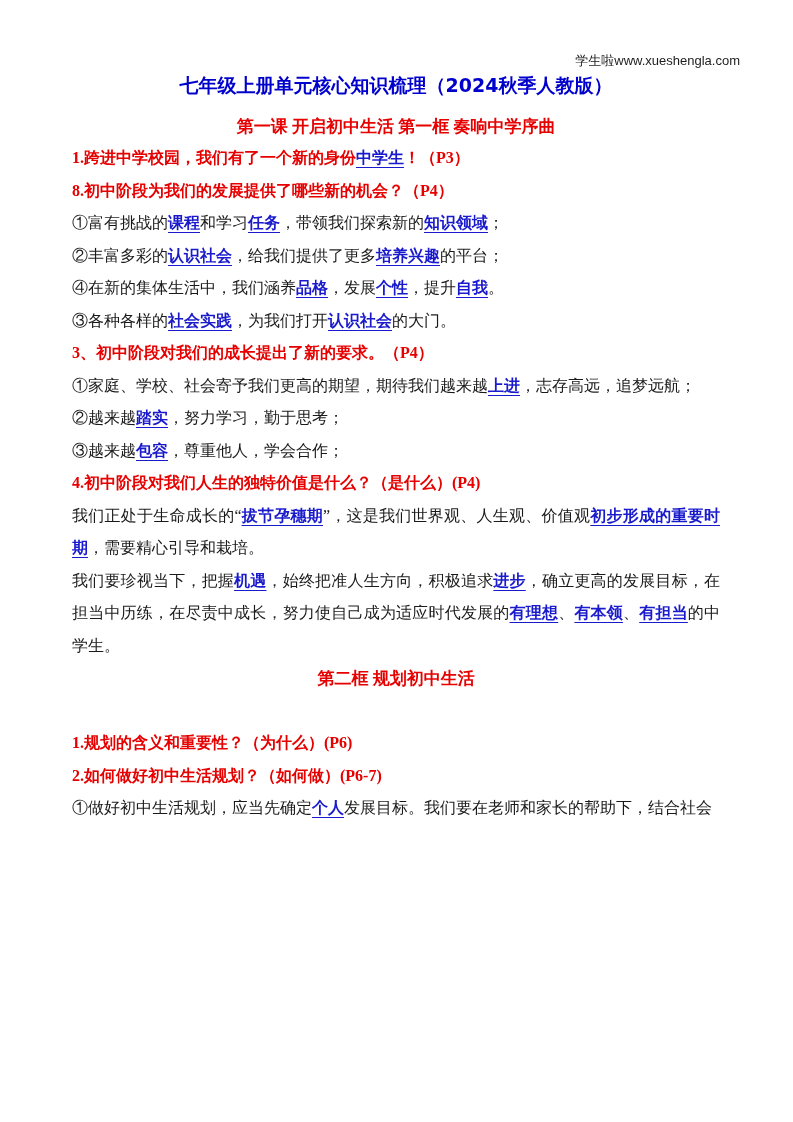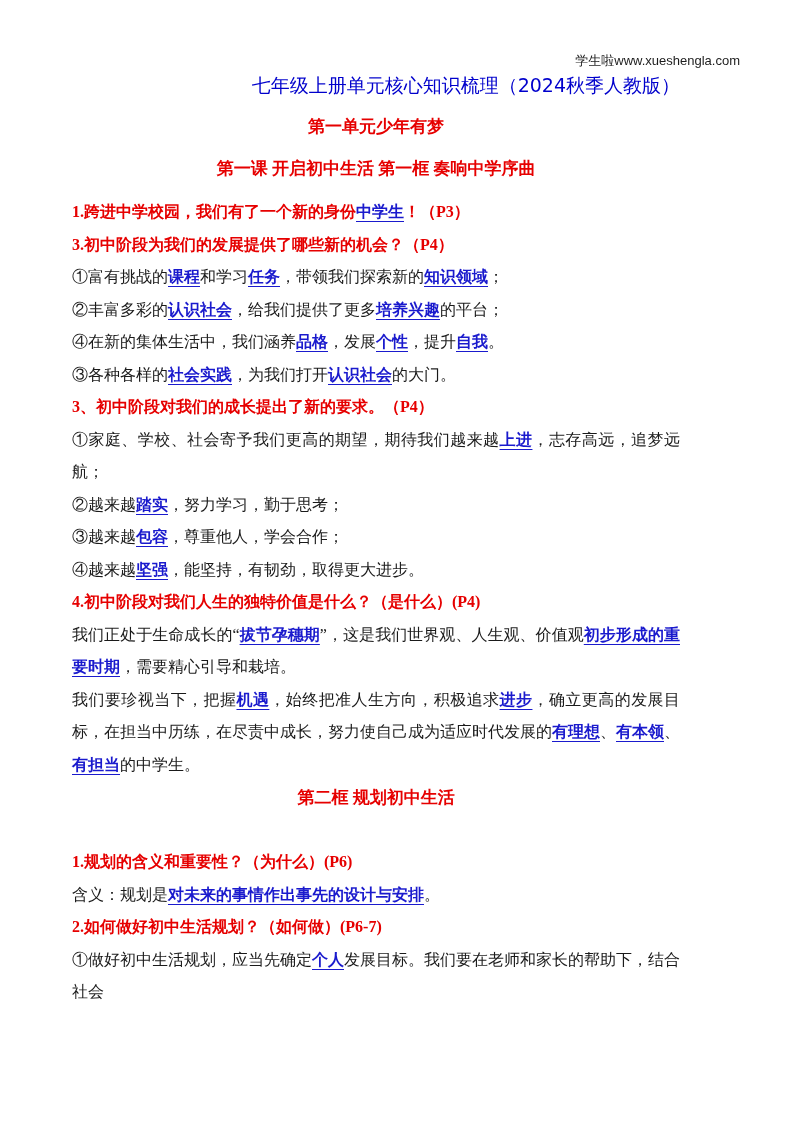--- a/index.html
+++ b/index.html
@@ -9,42 +9,42 @@
     --body-black:#1a1a1a;
     --page-bg:#ffffff;
   }
   html,body{margin:0;padding:0;}
   body{
     width:793px;height:1122px;
     background:var(--page-bg);
     position:relative;overflow:hidden;
     font-family:"Liberation Serif", serif;
   }
-  .page{padding:70px 113px 0 72px;box-sizing:border-box;}
+  .page{padding:70px 73px 0 72px;box-sizing:border-box;}
   .watermark{
     position:absolute;top:52px;right:53px;
     font-size:13px;color:#1c1c1c;
     font-family:"Liberation Sans", sans-serif;
   }
   .doc-title{
-    text-align:right;
+    text-align:center;
     color:var(--title-blue);
-    font-weight:normal;
+    font-weight:bold;
     font-size:19px;line-height:30px;
     margin:0 0 12px;
     font-family:"DejaVu Sans", sans-serif;
   }
   .section-h{
     text-align:center;
     color:var(--heading-red);
     font-weight:bold;
     font-size:17px;line-height:30px;
     margin:12px 0 0;
   }
-  .doc-body{margin-top:12px;}
+  .doc-body{}
   p.line{
     margin:0;
     font-size:16px;line-height:32.5px;
     text-align:justify;
     color:var(--body-black);
   }
   p.section-mid{
     text-align:center;
     font-size:17px;
     line-height:33px;
@@ -62,38 +62,35 @@
   }
 </style>
 </head>
 <body>
 
 <div class="page">
   <div class="watermark">学生啦www.xueshengla.com</div>
 
   <h1 class="doc-title">七年级上册单元核心知识梳理（2024秋季人教版）</h1>
 
-  <h2 class="section-h">第一单元少年有梦</h2>
 
   <h2 class="section-h">第一课 开启初中生活 第一框 奏响中学序曲</h2>
 
   <div class="doc-body">
       <p class="line"><span class="r-red">1.跨进中学校园，我们有了一个新的身份</span><span class="r-blu">中学生</span><span class="r-red">！（P3）</span></p>
-      <p class="line"><span class="r-red">3.初中阶段为我们的发展提供了哪些新的机会？（P4）</span></p>
+      <p class="line"><span class="r-red">8.初中阶段为我们的发展提供了哪些新的机会？（P4）</span></p>
       <p class="line"><span class="r-blk">①富有挑战的</span><span class="r-blu">课程</span><span class="r-blk">和学习</span><span class="r-blu">任务</span><span class="r-blk">，带领我们探索新的</span><span class="r-blu">知识领域</span><span class="r-blk">；</span></p>
       <p class="line"><span class="r-blk">②丰富多彩的</span><span class="r-blu">认识社会</span><span class="r-blk">，给我们提供了更多</span><span class="r-blu">培养兴趣</span><span class="r-blk">的平台；</span></p>
       <p class="line"><span class="r-blk">④在新的集体生活中，我们涵养</span><span class="r-blu">品格</span><span class="r-blk">，发展</span><span class="r-blu">个性</span><span class="r-blk">，提升</span><span class="r-blu">自我</span><span class="r-blk">。</span></p>
       <p class="line"><span class="r-blk">③各种各样的</span><span class="r-blu">社会实践</span><span class="r-blk">，为我们打开</span><span class="r-blu">认识社会</span><span class="r-blk">的大门。</span></p>
       <p class="line"><span class="r-red">3、初中阶段对我们的成长提出了新的要求。（P4）</span></p>
       <p class="line"><span class="r-blk">①家庭、学校、社会寄予我们更高的期望，期待我们越来越</span><span class="r-blu">上进</span><span class="r-blk">，志存高远，追梦远航；</span></p>
       <p class="line"><span class="r-blk">②越来越</span><span class="r-blu">踏实</span><span class="r-blk">，努力学习，勤于思考；</span></p>
       <p class="line"><span class="r-blk">③越来越</span><span class="r-blu">包容</span><span class="r-blk">，尊重他人，学会合作；</span></p>
-      <p class="line"><span class="r-blk">④越来越</span><span class="r-blu">坚强</span><span class="r-blk">，能坚持，有韧劲，取得更大进步。</span></p>
       <p class="line"><span class="r-red">4.初中阶段对我们人生的独特价值是什么？（是什么）(P4)</span></p>
       <p class="line"><span class="r-blk">我们正处于生命成长的“</span><span class="r-blu">拔节孕穗期</span><span class="r-blk">”，这是我们世界观、人生观、价值观</span><span class="r-blu">初步形成的重要时期</span><span class="r-blk">，需要精心引导和栽培。</span></p>
       <p class="line"><span class="r-blk">我们要珍视当下，把握</span><span class="r-blu">机遇</span><span class="r-blk">，始终把准人生方向，积极追求</span><span class="r-blu">进步</span><span class="r-blk">，确立更高的发展目标，在担当中历练，在尽责中成长，努力使自己成为适应时代发展的</span><span class="r-blu">有理想</span><span class="r-blk">、</span><span class="r-blu">有本领</span><span class="r-blk">、</span><span class="r-blu">有担当</span><span class="r-blk">的中学生。</span></p>
       <p class="line section-mid"><span class="r-red">第二框 规划初中生活</span></p>
       <p class="line"><span class="r-red">1.规划的含义和重要性？（为什么）(P6)</span></p>
-      <p class="line"><span class="r-blk">含义：规划是</span><span class="r-blu">对未来的事情作出事先的设计与安排</span><span class="r-blk">。</span></p>
       <p class="line"><span class="r-red">2.如何做好初中生活规划？（如何做）(P6-7)</span></p>
       <p class="line"><span class="r-blk">①做好初中生活规划，应当先确定</span><span class="r-blu">个人</span><span class="r-blk">发展目标。我们要在老师和家长的帮助下，结合社会</span></p>
     </div>
 </div>
 
 </body></html>

